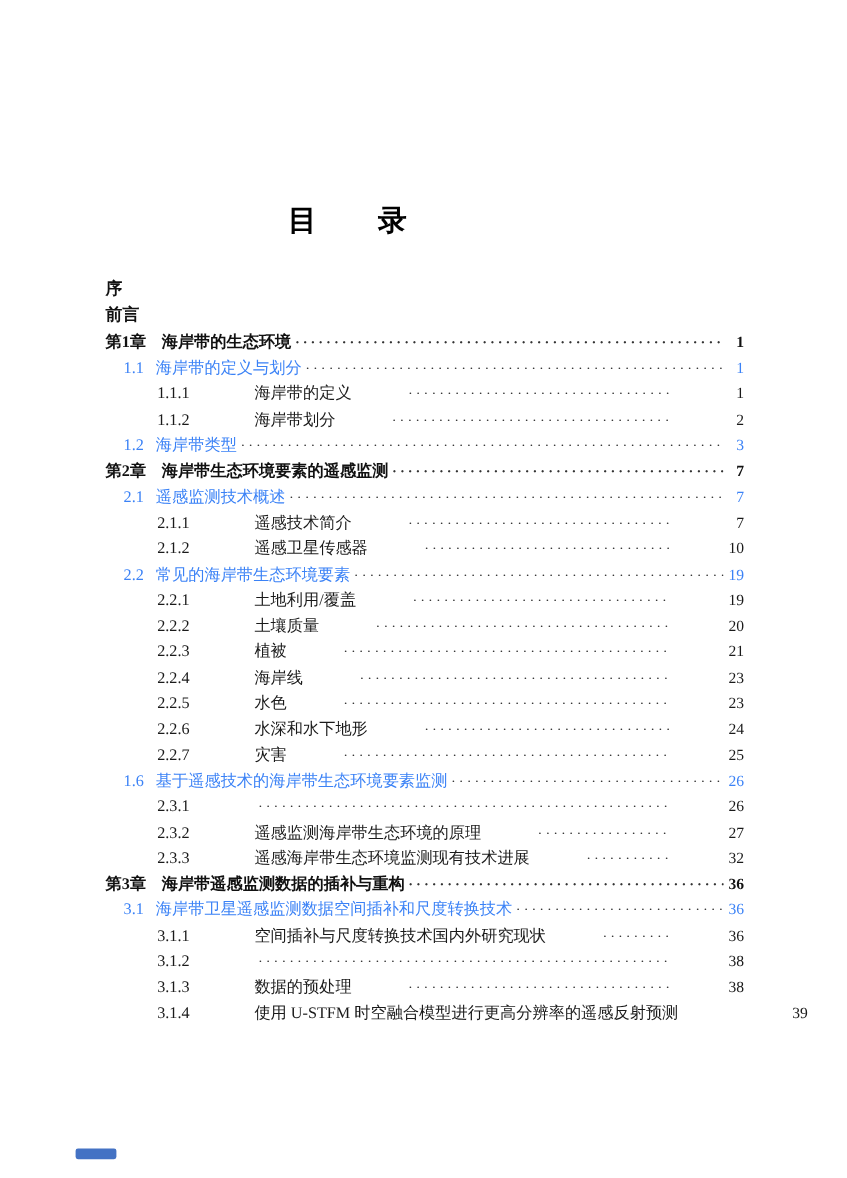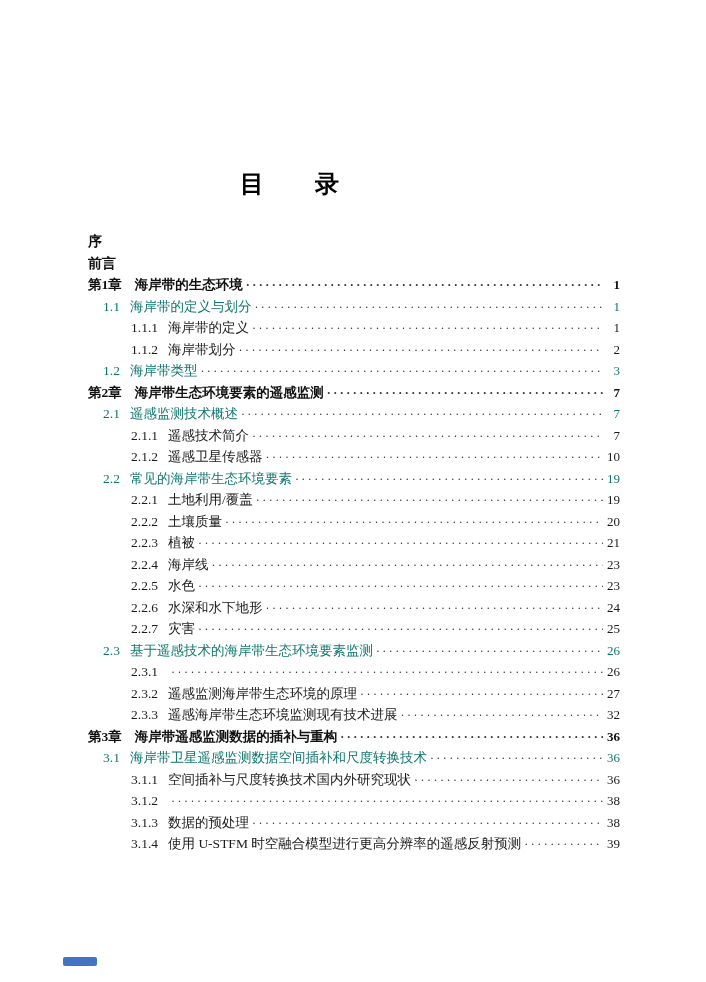--- a/index.html
+++ b/index.html
@@ -29,22 +29,22 @@
     margin:0 3px;color:#333;
   }
   .row .dots::after{
     content:"··········································································································································································································";
     letter-spacing:2.5px;font-size:12px;
   }
   .row .pg{flex:0 0 auto;min-width:14px;text-align:right;font-size:13px;}
   .lv-front{font-weight:bold;font-size:14px;}
   .lv-chapter{font-weight:bold;}
   .lv-chapter .num{margin-right:13px;}
-  .lv-s1{padding-left:15px;color:#0f766e;}
-  .lv-s2{padding-left:43px;color:#1a1a1a;}
+  .lv-s1{padding-left:15px;color:#3b82f6;}
+  .lv-s2{padding-left:43px;color:#1a1a1a;gap:44px;}
   .footer-bar{
     position:absolute;left:63px;bottom:16px;
     width:34px;height:9px;border-radius:2px;
   }
 </style>
 </head>
 <body>
 
 <div class="page">
   <div class="toc-title">目　　录</div>
@@ -156,21 +156,21 @@
     <span class="dots"></span>
     <span class="pg">24</span>
   </div>
       <div class="row lv-s2">
     <span class="num">2.2.7</span>
     <span class="ttl">灾害</span>
     <span class="dots"></span>
     <span class="pg">25</span>
   </div>
       <div class="row lv-s1">
-    <span class="num">2.3</span>
+    <span class="num">1.6</span>
     <span class="ttl">基于遥感技术的海岸带生态环境要素监测</span>
     <span class="dots"></span>
     <span class="pg">26</span>
   </div>
       <div class="row lv-s2">
     <span class="num">2.3.1</span>
     <span class="dots"></span>
     <span class="pg">26</span>
   </div>
       <div class="row lv-s2">

